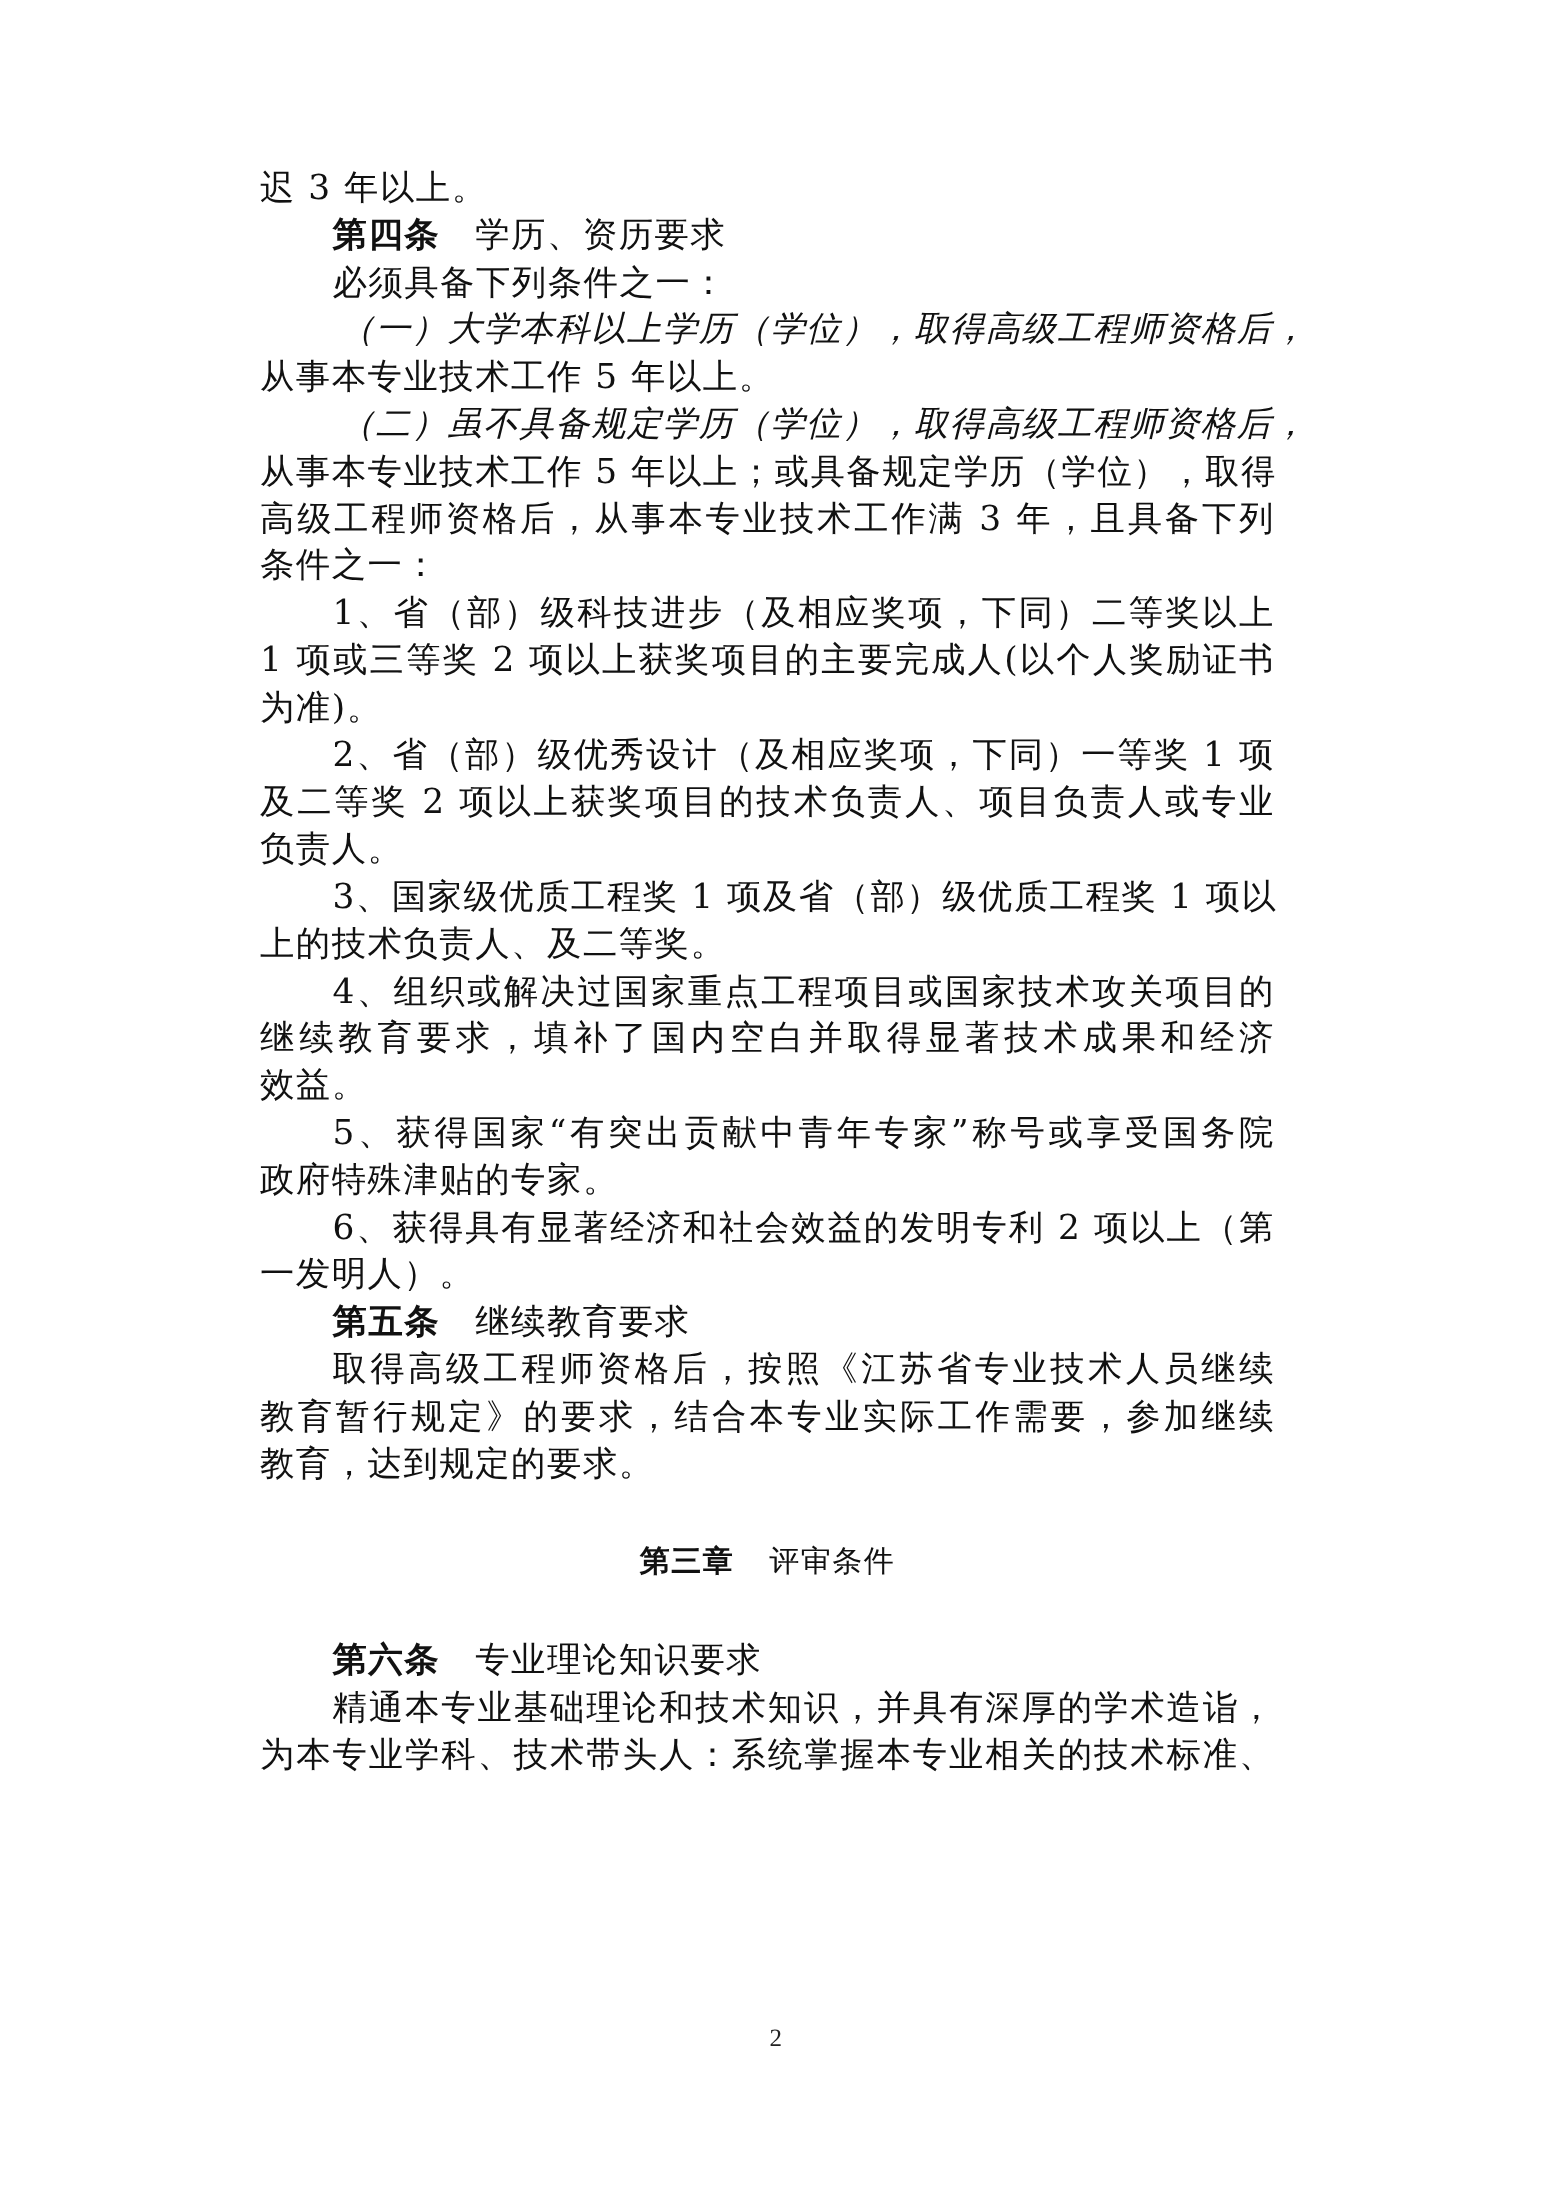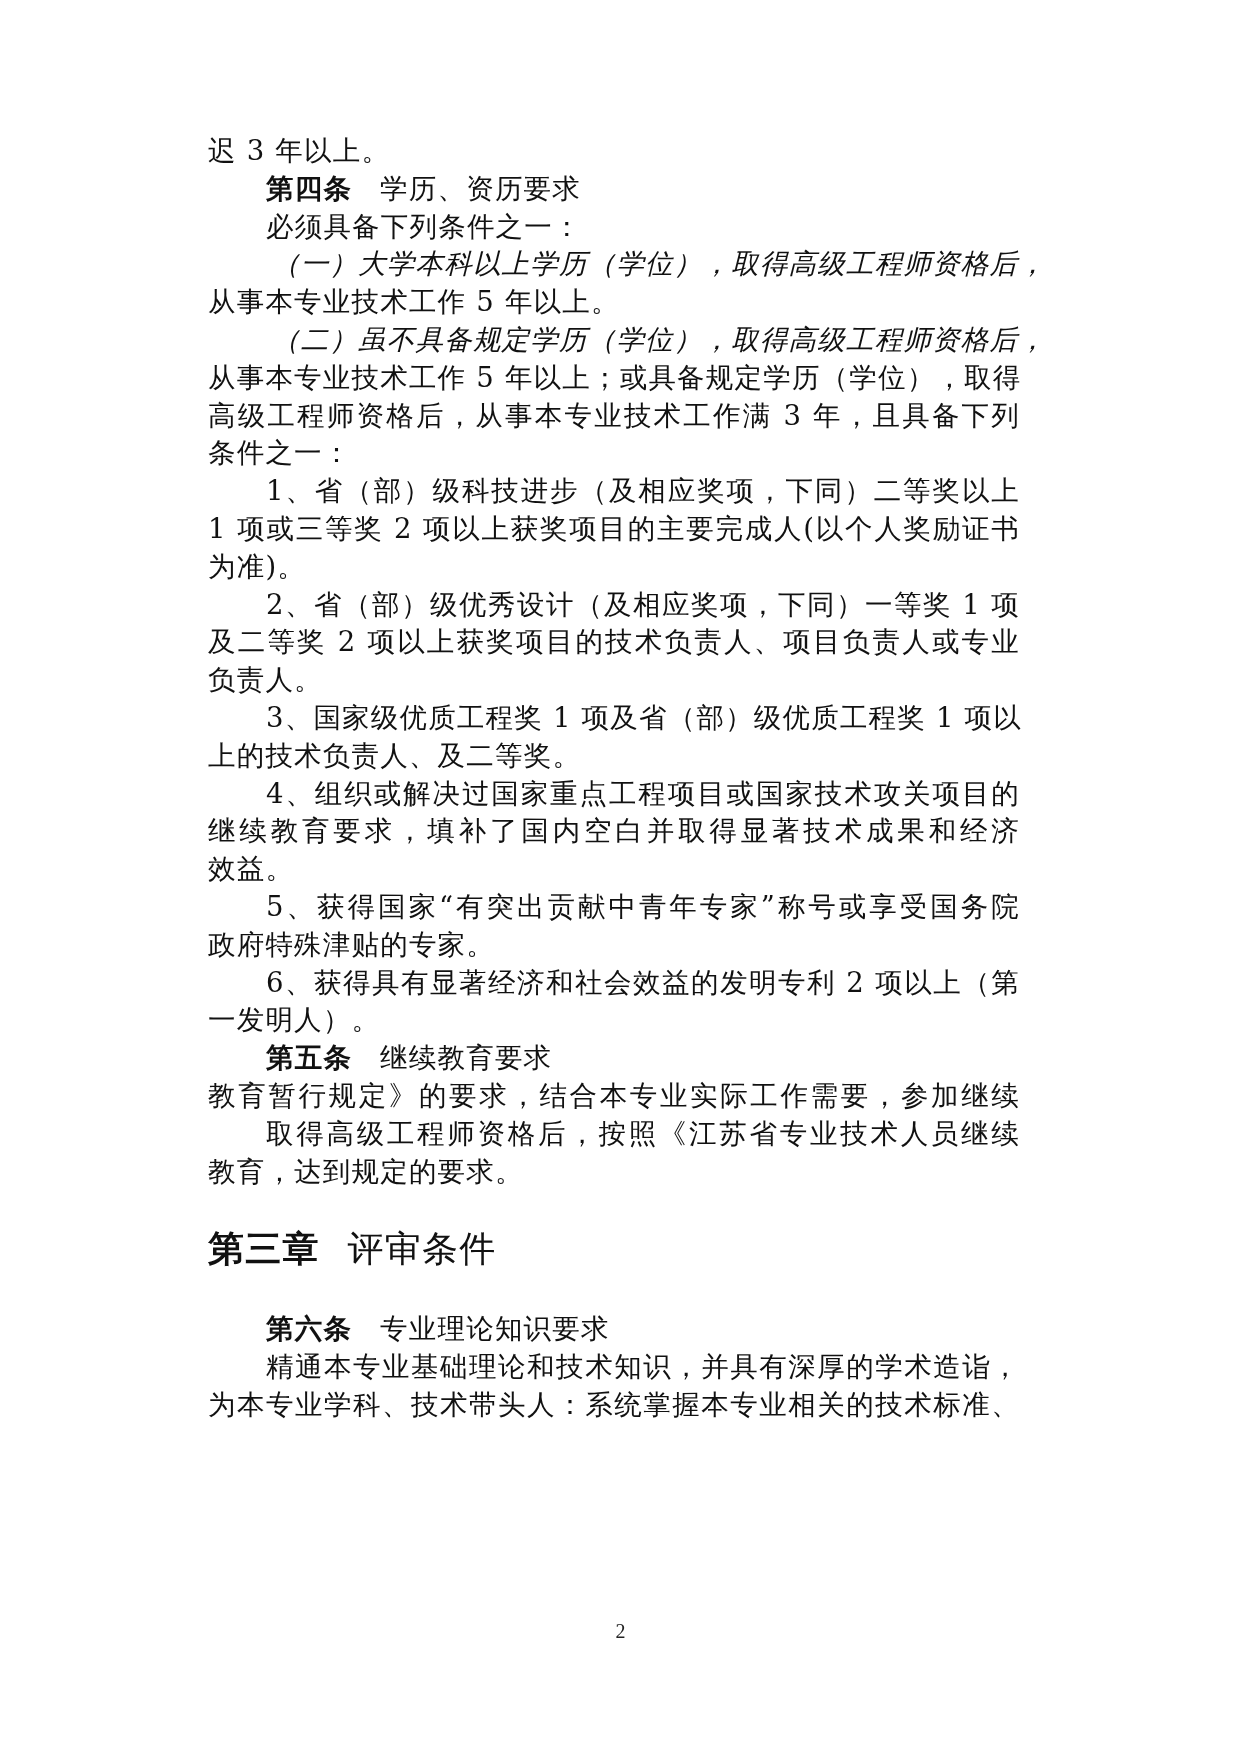--- a/index.html
+++ b/index.html
@@ -5,21 +5,21 @@
   html, body { margin: 0; padding: 0; background: #ffffff; }
   body { width: 1241px; height: 1754px; position: relative; overflow: hidden;
          font-family: "DejaVu Serif", "Liberation Serif", serif; color: #111; }
   .page { position: absolute; left: 160px; top: 132px; width: 812px; margin-left: 48px; }
   .line { font-size: 27.5px; line-height: 37.8px; height: 37.8px; white-space: nowrap;
           letter-spacing: 1.2px; }
   .indent { padding-left: 58px; }
   .indent-s { padding-left: 64px; font-style: italic; }
   .bold { font-weight: bold; }
   .gap { display: inline-block; width: 28px; }
-  .chapter { font-size: 36px; height: 37.8px; line-height: 37.8px;
+  .chapter { text-align: center; font-size: 24px; height: 37.8px; line-height: 37.8px;
              margin: 40px 0 42px 0; letter-spacing: 1.2px; }
   .pagenum { position: absolute; top: 1620px; left: 0; width: 1241px; text-align: center;
              font-family: "Liberation Serif", serif; font-size: 20px; color: #222; }
   .just { text-align: justify; text-align-last: justify; }
 </style>
 </head>
 <body>
 
 <div class="page">
   <div class="line">迟 3 年以上。</div>
@@ -54,22 +54,22 @@
 
   <div class="line indent just">5、获得国家“有突出贡献中青年专家”称号或享受国务院</div>
   <div class="line">政府特殊津贴的专家。</div>
 
   <div class="line indent just">6、获得具有显著经济和社会效益的发明专利 2 项以上（第</div>
   <div class="line">一发明人）。</div>
 
   <div class="line indent">
     <span class="bold">第五条</span><span class="gap"></span><span>继续教育要求</span>
   </div>
+  <div class="line indent just">取得高级工程师资格后，按照《江苏省专业技术人员继续</div>
   <div class="line just">教育暂行规定》的要求，结合本专业实际工作需要，参加继续</div>
-  <div class="line indent just">取得高级工程师资格后，按照《江苏省专业技术人员继续</div>
   <div class="line">教育，达到规定的要求。</div>
 
   <div class="chapter">
     <span class="bold">第三章</span><span class="gap"></span><span>评审条件</span>
   </div>
 
   <div class="line indent">
     <span class="bold">第六条</span><span class="gap"></span><span>专业理论知识要求</span>
   </div>
   <div class="line indent just">精通本专业基础理论和技术知识，并具有深厚的学术造诣，</div>

